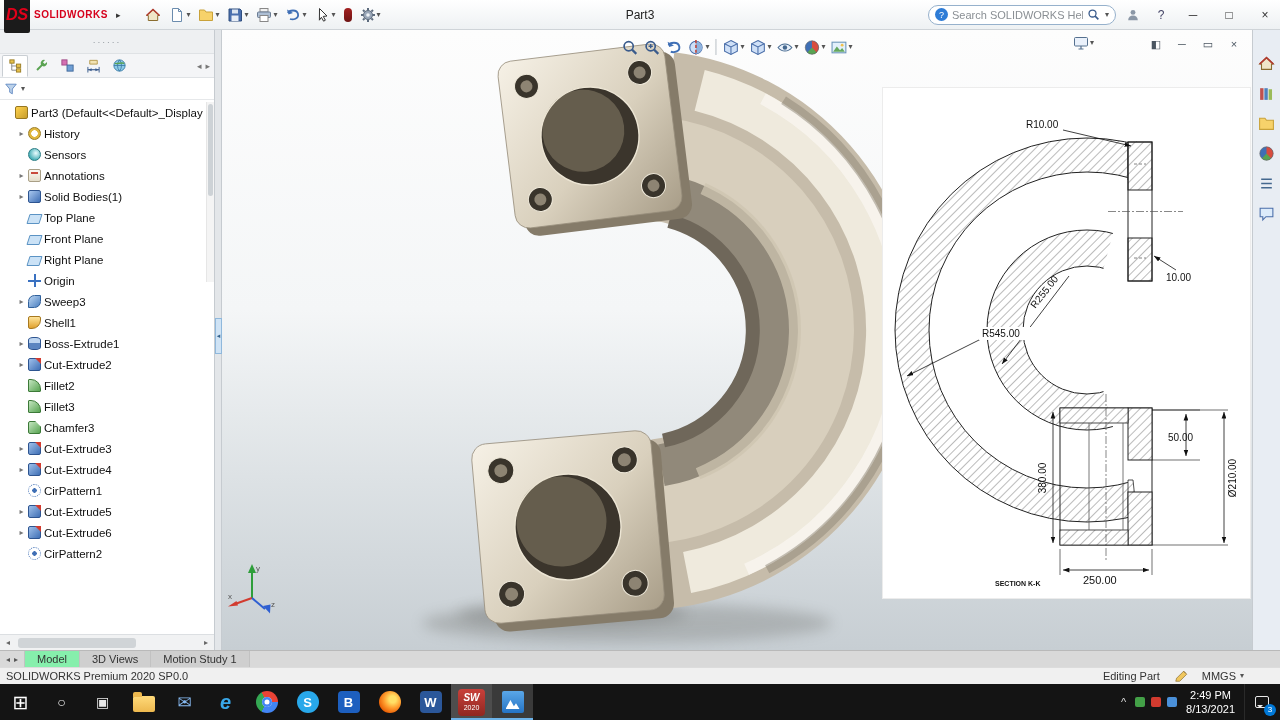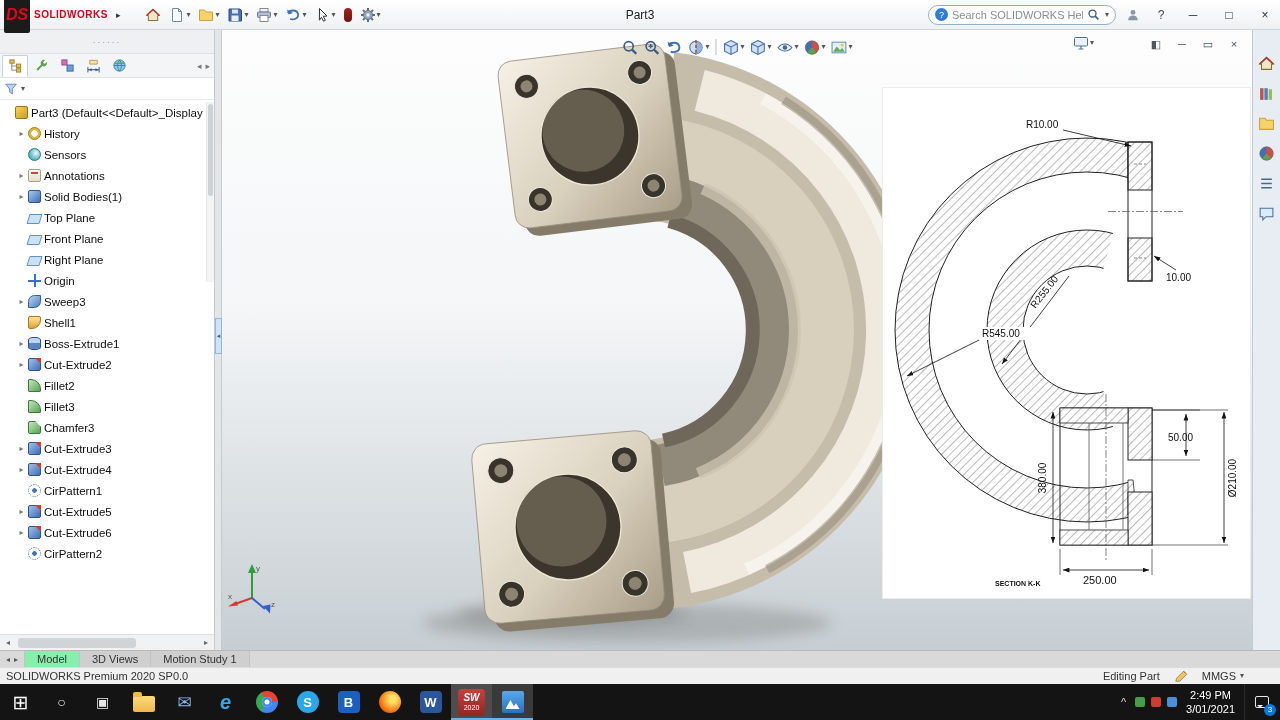--- a/index.html
+++ b/index.html
@@ -834,21 +834,21 @@
       </div>
     <div class="tray">
       <span class="tray-caret">^</span>
       <div class="tray-icons">
           <span class="tray-ic" style="background: rgb(67, 160, 71);"></span>
           <span class="tray-ic" style="background: rgb(210, 59, 47);"></span>
           <span class="tray-ic" style="background: rgb(74, 144, 217);"></span>
         </div>
       <div class="clock">
         <div>2:49 PM</div>
-        <div>3/01/2021</div>
+        <div>8/13/2021</div>
       </div>
       <div class="notif">
         <span class="notif-bubble"></span>
         <span class="notif-badge">3</span>
       </div>
     </div>
   </div>
 
 </div>
 

